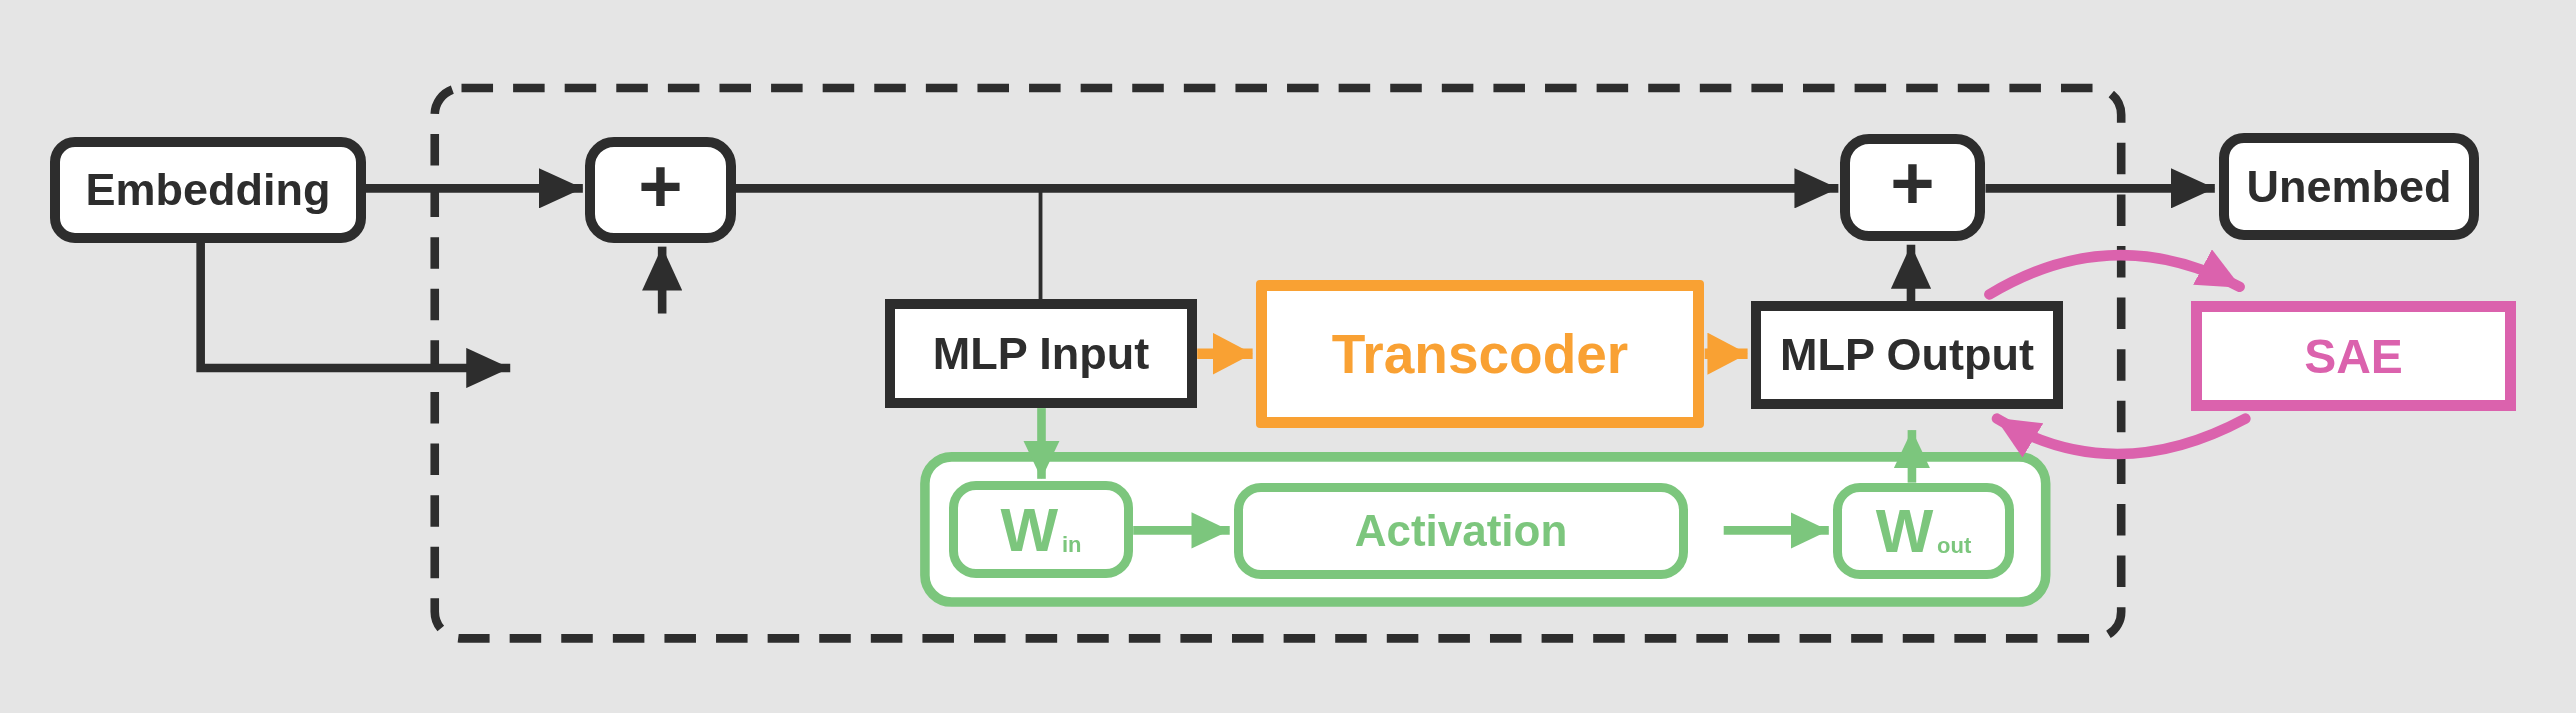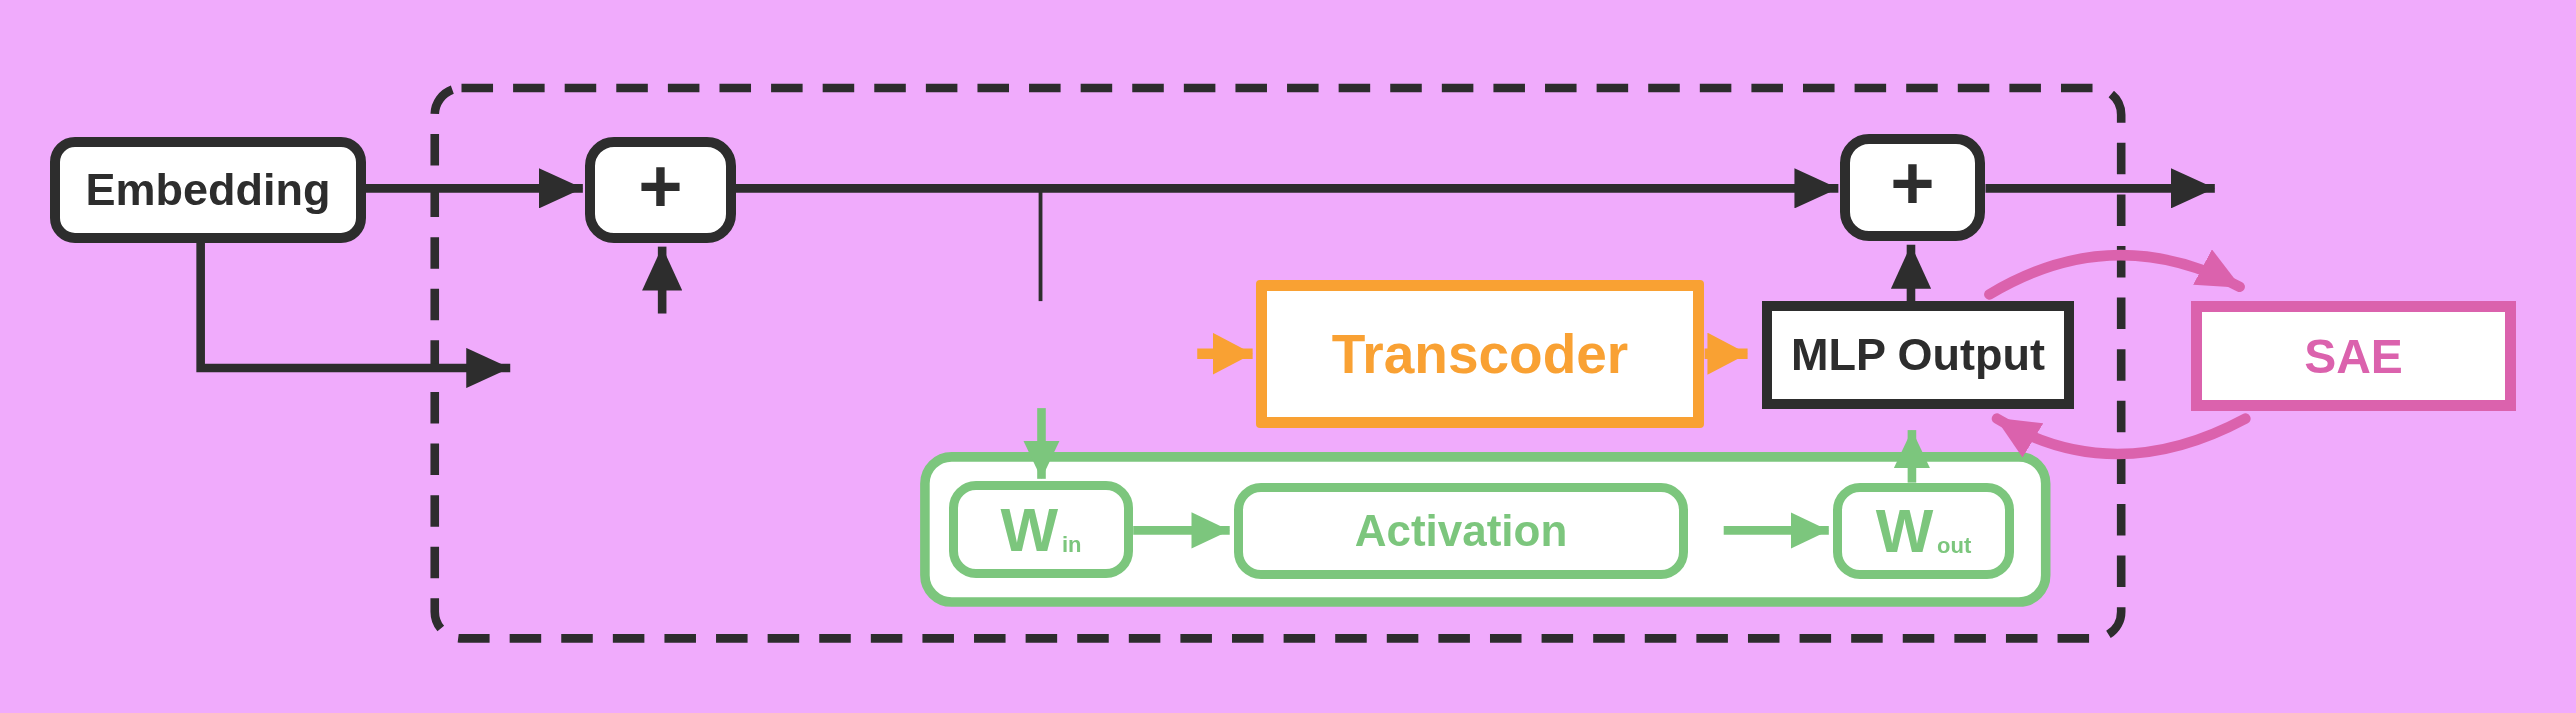--- a/index.html
+++ b/index.html
@@ -1,20 +1,20 @@
 <!DOCTYPE html>
 <html><head>
 <meta charset="utf-8">
 <style>
   html, body { margin: 0; padding: 0; background: #ffffff; }
   #canvas {
     position: relative;
     width: 2576px;
     height: 714px;
-    background: #f0abfc;
+    background: #e5e5e5;
     font-family: "Liberation Sans", sans-serif;
     overflow: hidden;
   }
   #wires {
     position: absolute;
     left: 0; top: 0;
     width: 2576px; height: 714px;
   }
   .node {
     position: absolute;
@@ -41,21 +41,21 @@
     margin-bottom: 11.5px;
     margin-left: 3.8px;
   }
 
   
   #embedding   { left:  50px; top: 137px; width: 316px; height: 106px; }
   #plus1       { left: 585px; top: 137px; width: 151px; height: 106px; }
   #attention   { left: 515px; top: 311px; width: 299px; height: 107px; }
   #mlp-input   { left: 885px; top: 299px; width: 312px; height: 109px; }
   #transcoder  { left:1256px; top: 280px; width: 448px; height: 148px; }
-  #mlp-output  { left:1751px; top: 301px; width: 312px; height: 108px; margin-left: 11px; }
+  #mlp-output  { left:1751px; top: 301px; width: 312px; height: 108px; }
   #plus2       { left:1840px; top: 134px; width: 145px; height: 107px; }
   #unembed     { left:2219px; top: 133px; width: 260px; height: 107px; }
   #sae         { left:2191px; top: 301px; width: 325px; height: 110px; }
   #w-in        { left: 949px; top: 481px; width: 184px; height: 97px; }
   #activation  { left:1234px; top: 483px; width: 454px; height: 96px; }
   #w-out       { left:1833px; top: 483px; width: 181px; height: 96px; }
 </style>
 </head>
 <body>
 
@@ -111,33 +111,39 @@
 
   <div class="node black-round" id="embedding">
     <span>Embedding</span>
   </div>
 
   <div class="node plus-node" id="plus1">
     <span>+</span>
   </div>
 
 
+  <div class="node black-square" id="mlp-input">
+    <span>MLP Input</span>
+  </div>
 
   <div class="node orange-box" id="transcoder">
     <span>Transcoder</span>
   </div>
 
   <div class="node black-square" id="mlp-output">
     <span>MLP Output</span>
   </div>
 
   <div class="node plus-node" id="plus2">
     <span>+</span>
   </div>
 
+  <div class="node black-round" id="unembed">
+    <span>Unembed</span>
+  </div>
 
   <div class="node pink-box" id="sae">
     <span>SAE</span>
   </div>
 
   <div class="node green-box wbox" id="w-in">
     <span>W</span>
     <span class="wsub">in</span>
   </div>
 

